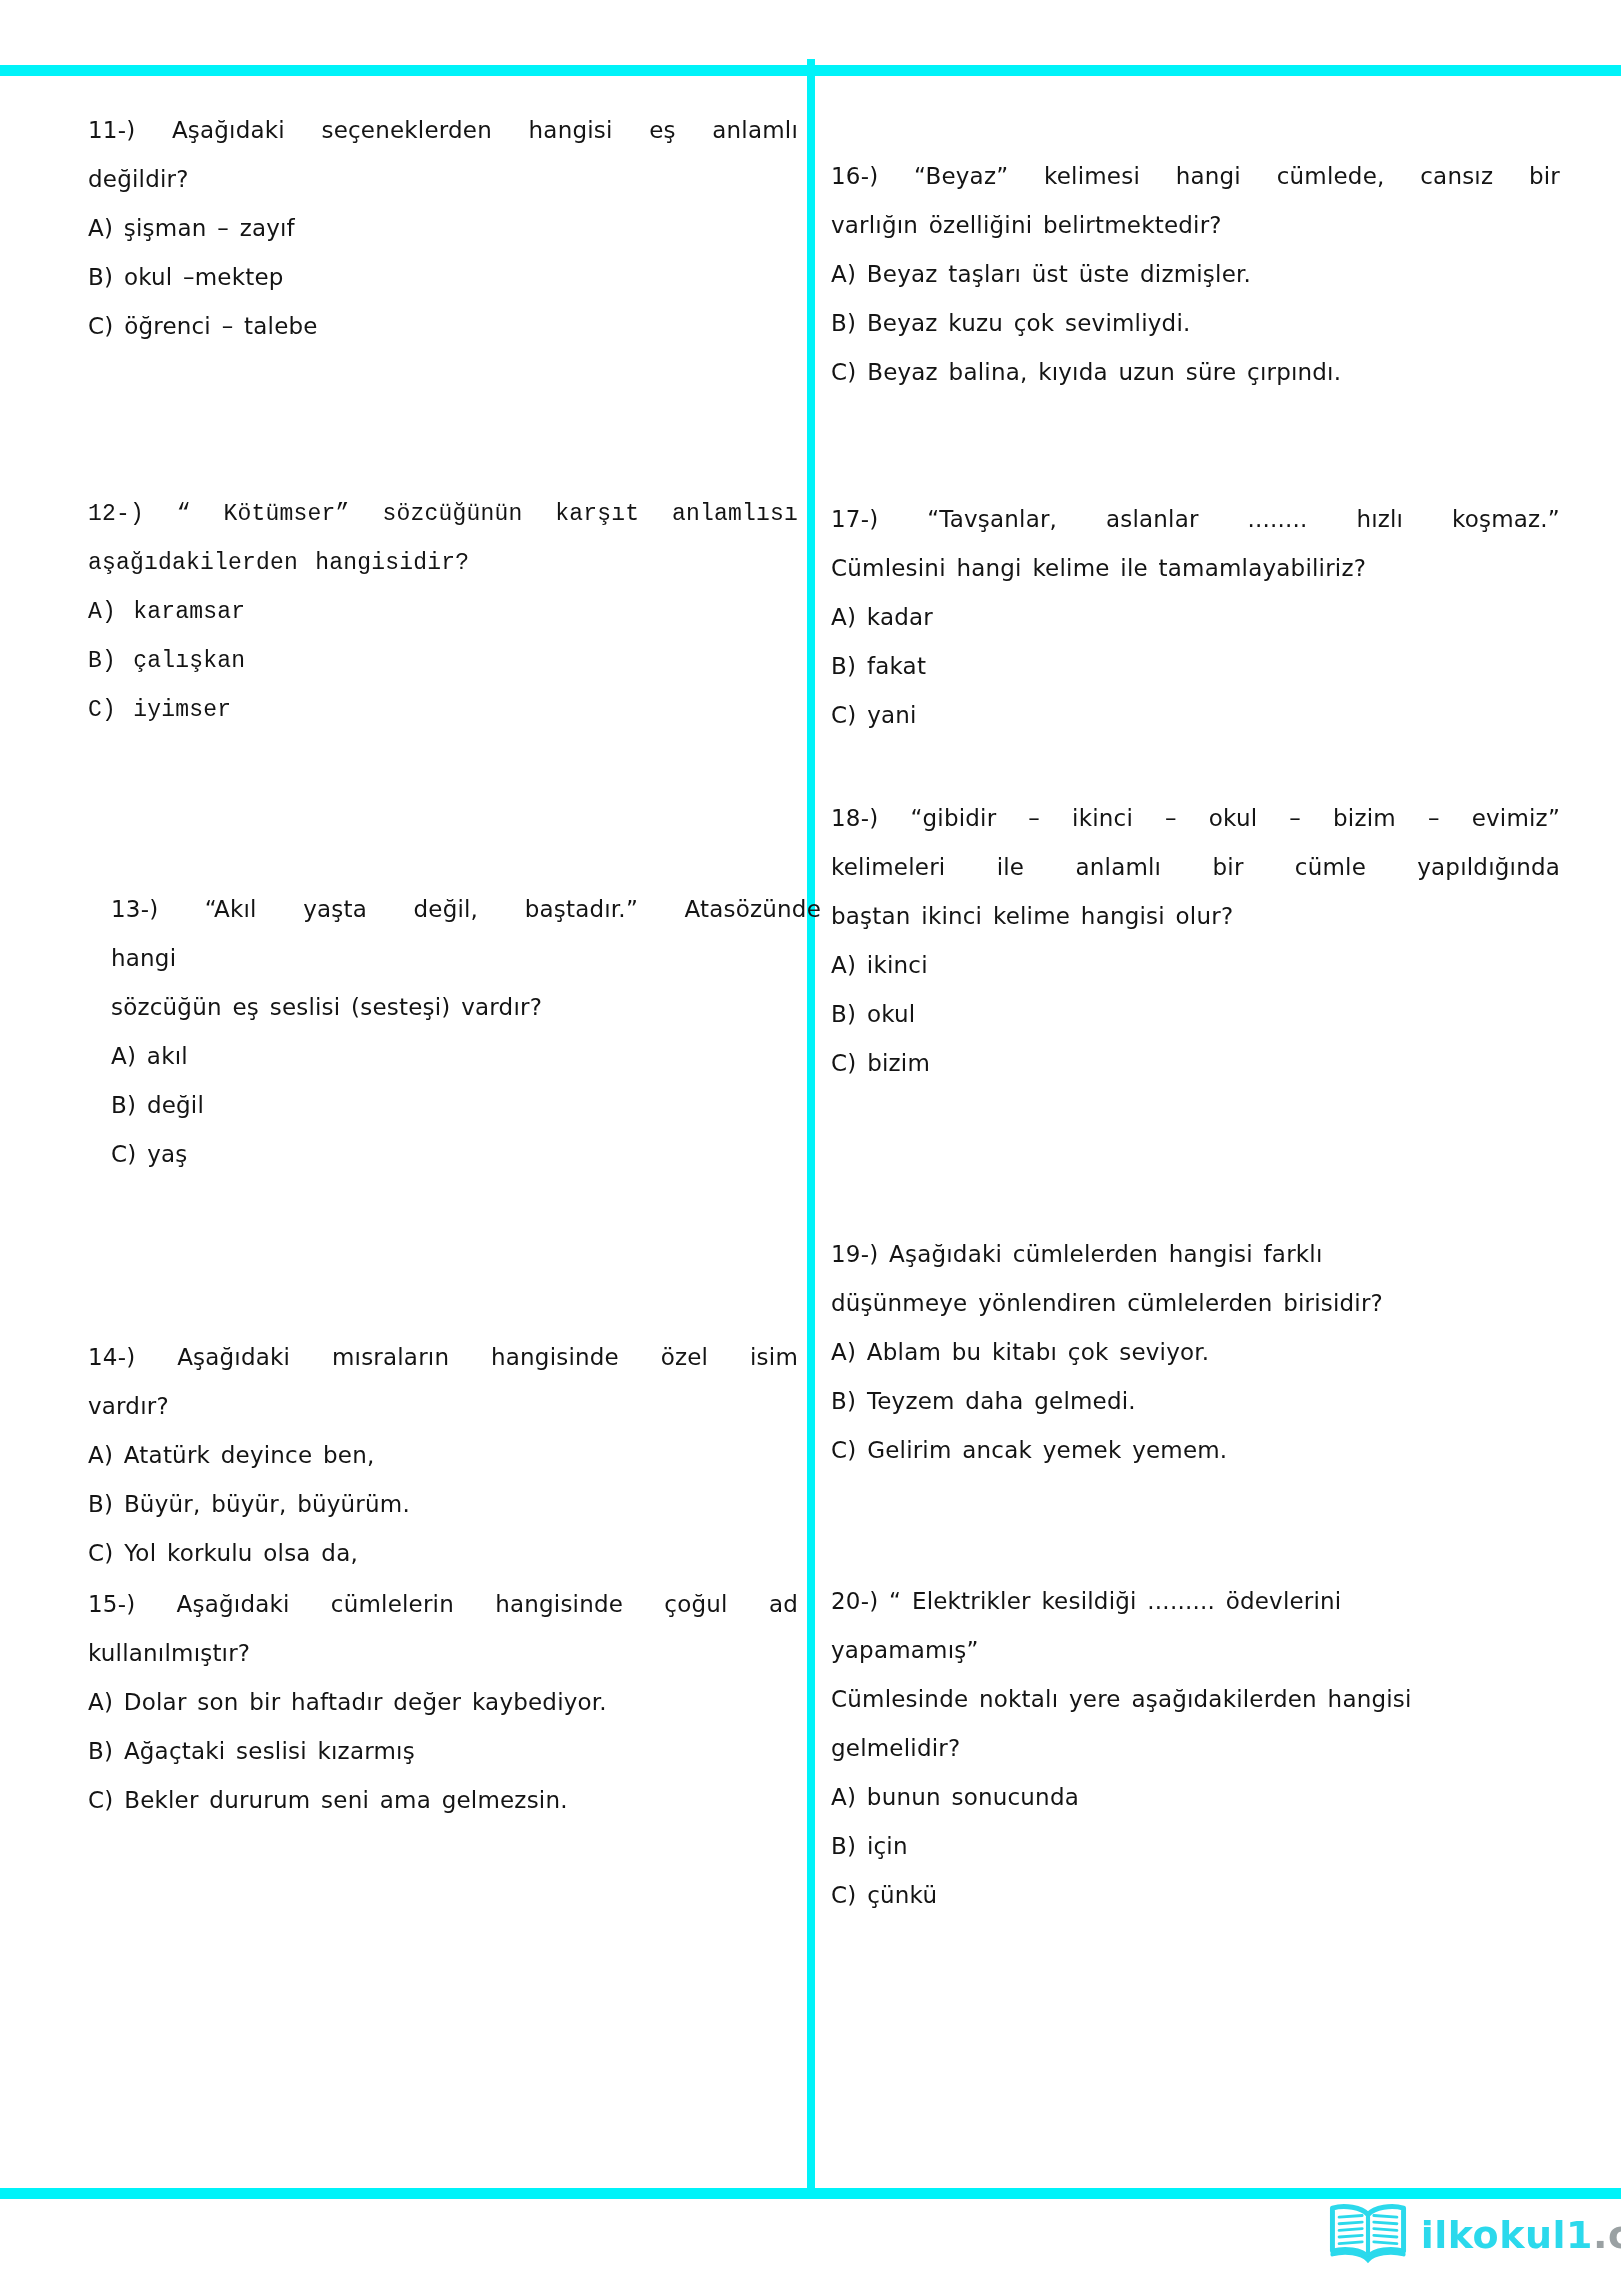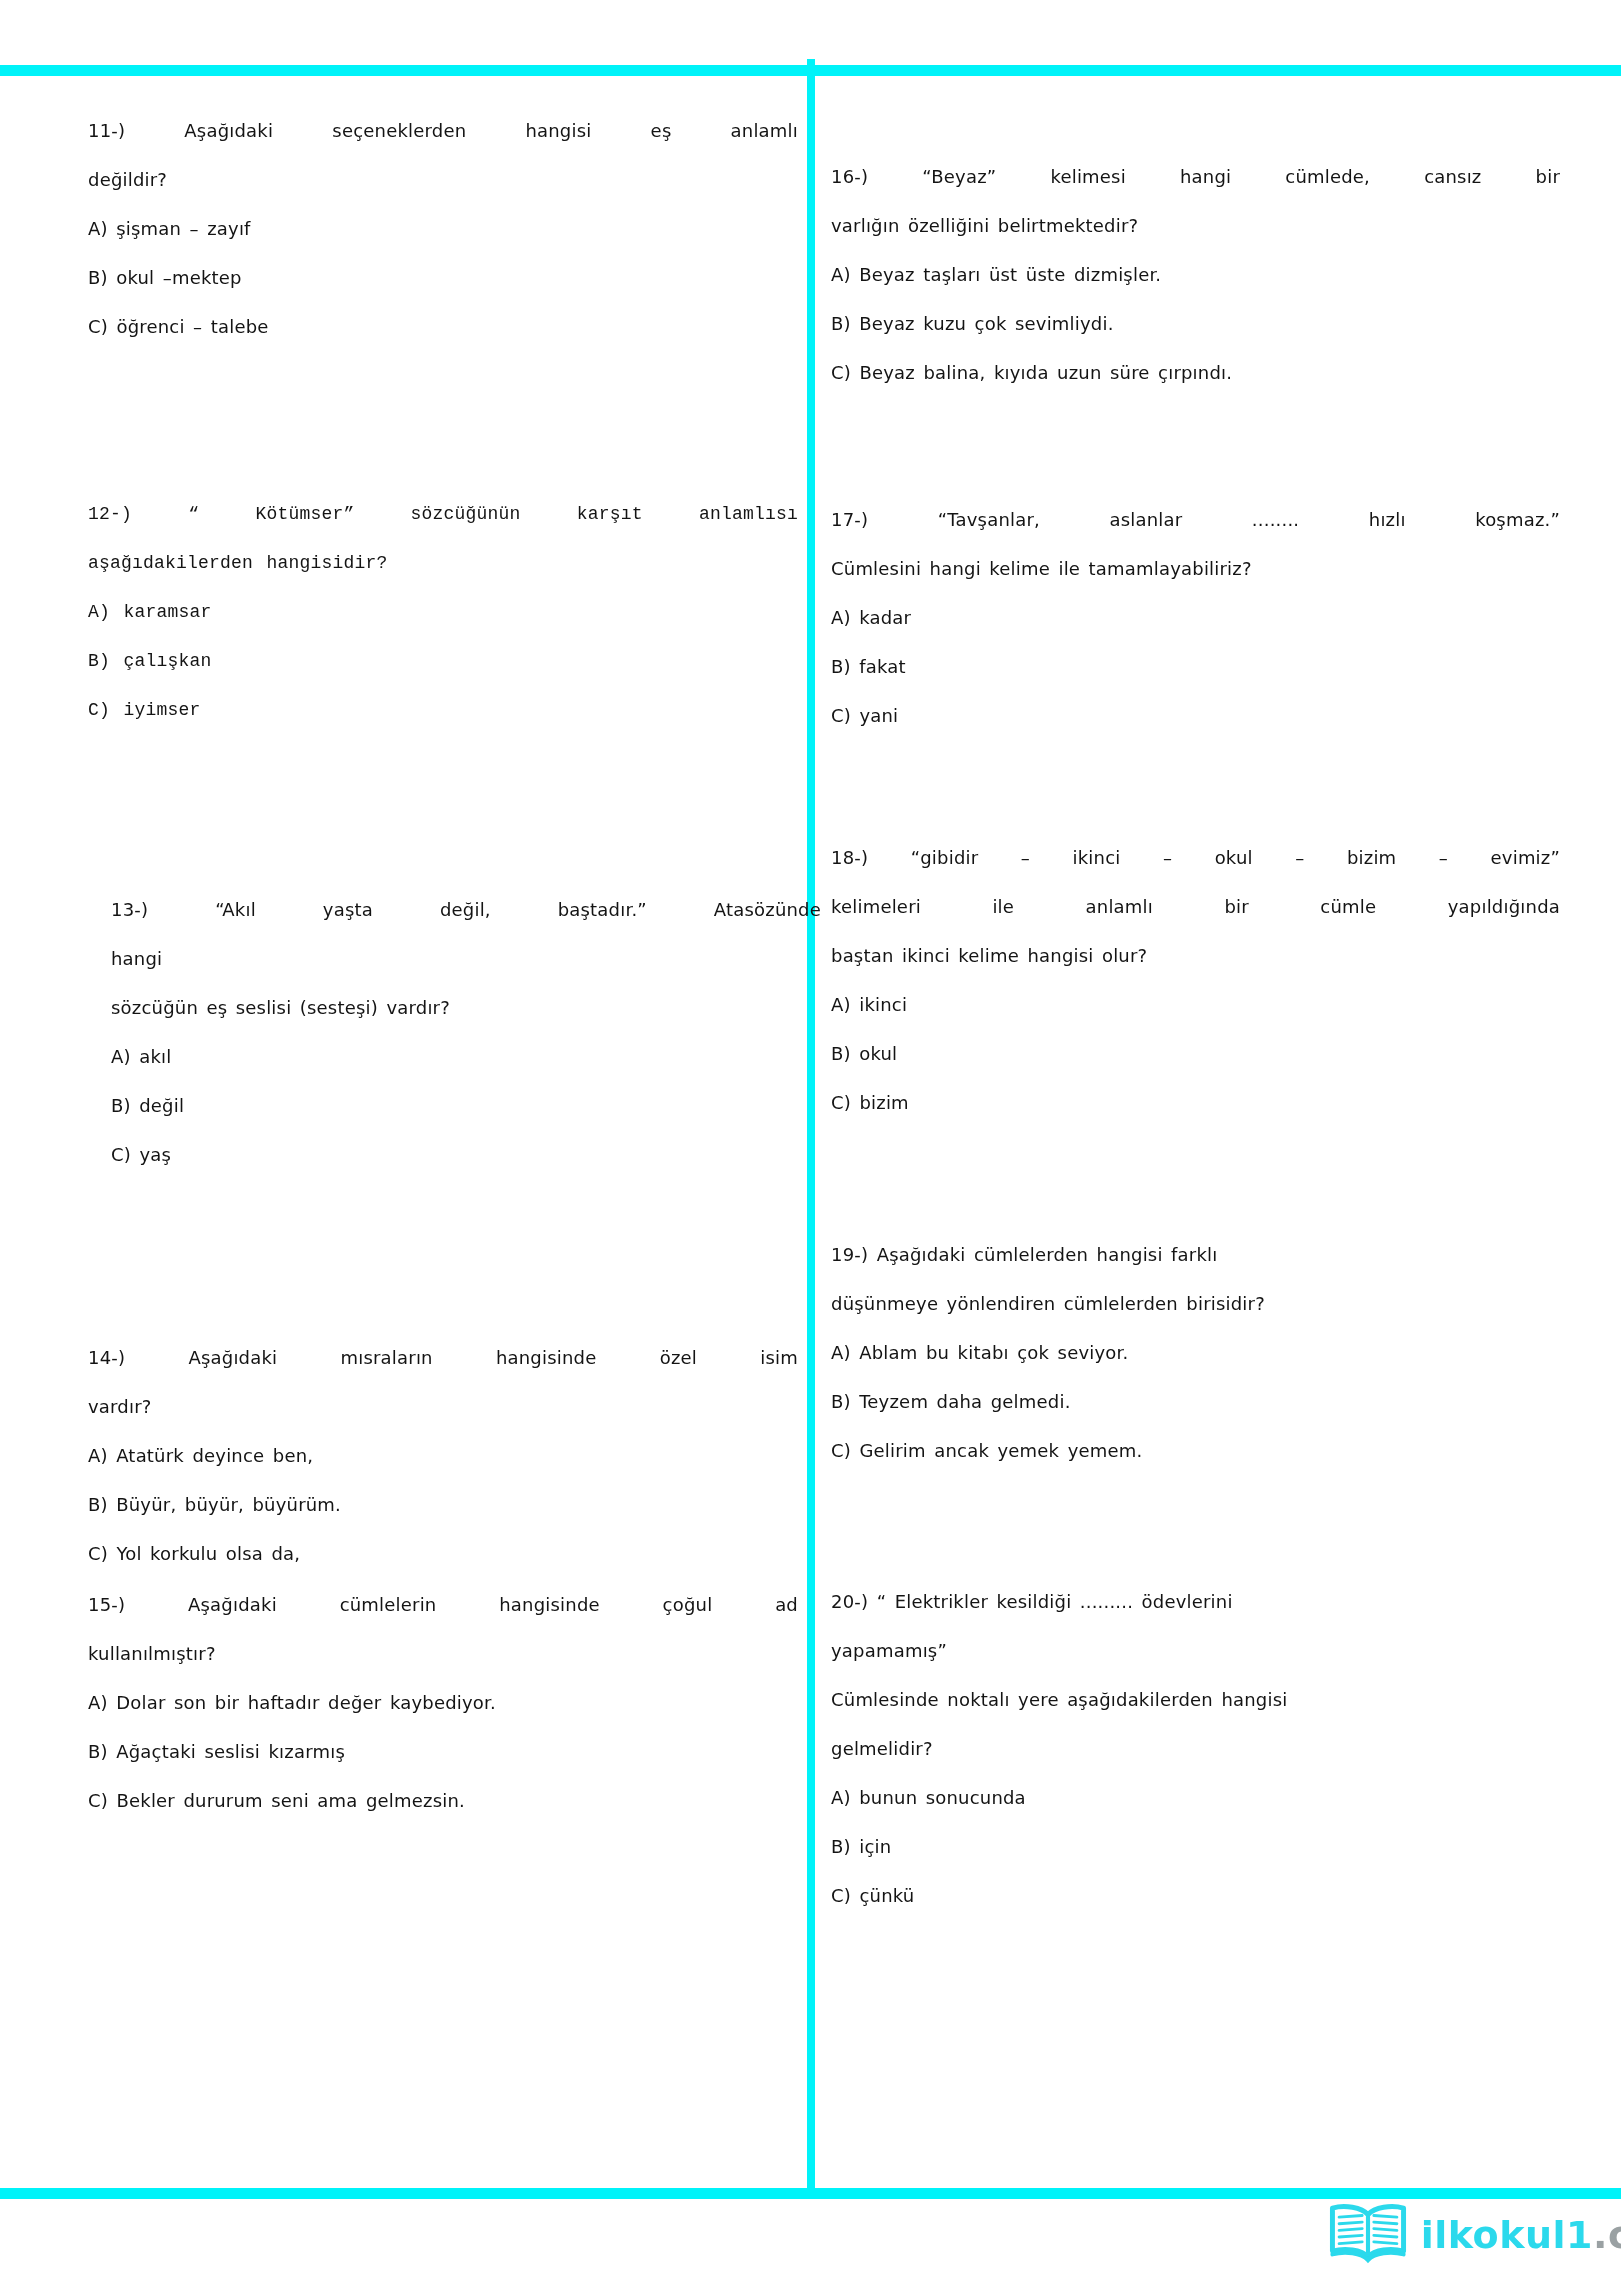--- a/index.html
+++ b/index.html
@@ -15,21 +15,21 @@
   }
   .rule{position:absolute;left:0;right:0;height:10.8px;background:var(--accent);}
   .rule.top{top:65px;}
   .rule.bottom{top:2188px;}
   .divider{position:absolute;left:807px;top:59px;width:7.8px;height:2129px;background:var(--accent);}
   .col{position:absolute;top:0;height:2293px;}
   .col.left{left:88px;width:710px;}
   .col.right{left:831px;width:729px;margin-top:46px;}
   .question{position:absolute;left:0;width:100%;}
   .q-line{
-    height:49px;line-height:49px;font-size:18px;letter-spacing:0.2px;
+    height:49px;line-height:49px;font-size:23px;letter-spacing:0.2px;
     word-spacing:.14em;white-space:nowrap;
   }
   .q-line.stretch{white-space:normal;text-align:justify;text-align-last:justify;}
   .logo{position:absolute;left:1325px;top:2199px;display:flex;align-items:center;gap:9.8px;}
   .logo svg{display:block;}
   .logo-text{font-size:38px;font-weight:700;letter-spacing:0.5px;line-height:1;}
   .logo-name{color:var(--logo-cyan);}
   .logo-tld{color:var(--logo-gray);}
 </style>
 </head>
@@ -86,21 +86,21 @@
         <div class="q-line option">B) Beyaz kuzu çok sevimliydi.</div>
         <div class="q-line option">C) Beyaz balina, kıyıda uzun süre çırpındı.</div>
       </div>
       <div class="question" style="top: 449px;">
         <div class="q-line stretch">17-) “Tavşanlar, aslanlar ........ hızlı koşmaz.”</div>
         <div class="q-line">Cümlesini hangi kelime ile tamamlayabiliriz?</div>
         <div class="q-line option">A) kadar</div>
         <div class="q-line option">B) fakat</div>
         <div class="q-line option">C) yani</div>
       </div>
-      <div class="question" style="top: 787px;">
+      <div class="question" style="top: 748px;">
         <div class="q-line stretch">18-) “gibidir – ikinci – okul – bizim – evimiz”</div>
         <div class="q-line stretch">kelimeleri ile anlamlı bir cümle yapıldığında</div>
         <div class="q-line">baştan ikinci kelime hangisi olur?</div>
         <div class="q-line option">A) ikinci</div>
         <div class="q-line option">B) okul</div>
         <div class="q-line option">C) bizim</div>
       </div>
       <div class="question" style="top: 1184px;">
         <div class="q-line">19-) Aşağıdaki cümlelerden hangisi farklı</div>
         <div class="q-line">düşünmeye yönlendiren cümlelerden birisidir?</div>

